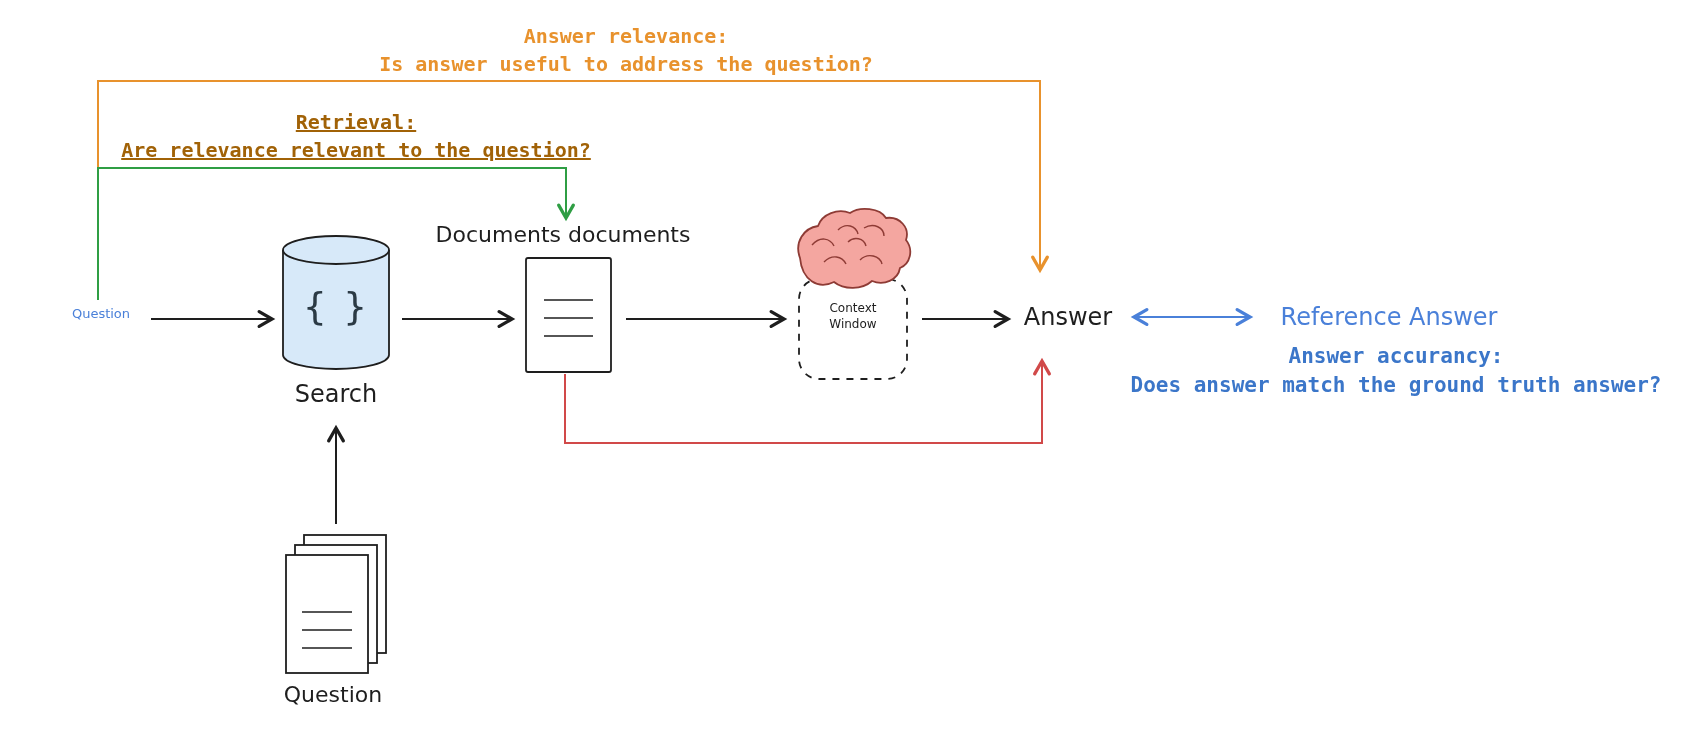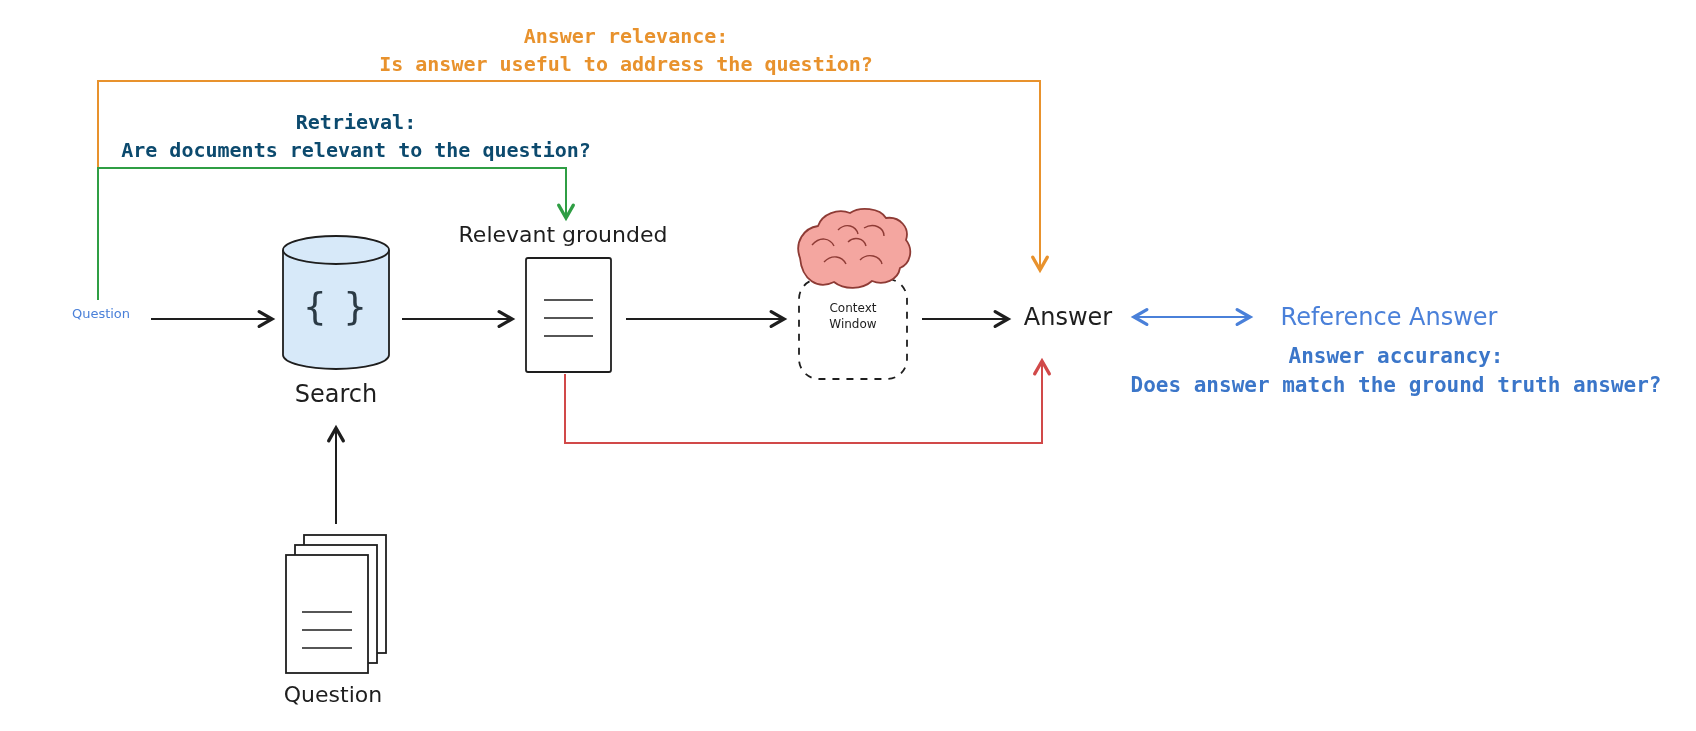--- a/index.html
+++ b/index.html
@@ -17,21 +17,21 @@
     position:absolute;
     transform:translateX(-50%);
     font-family:"DejaVu Sans Mono",monospace;
     font-weight:bold;
     font-size:20px;
     line-height:1.4;
     text-align:center;
     white-space:nowrap;
   }
   .mono-note.orange{color:#e8922d;}
-  .mono-note.green{color:#0c4a6e;}
+  .mono-note.green{color:#a16207;text-decoration:underline;}
   .mono-note.red{color:#d14949;}
   .mono-note.blue{color:#3b76c9;font-size:21px;}
   .hand{
     position:absolute;
     transform:translateX(-50%);
     font-family:"DejaVu Sans",sans-serif;
     white-space:nowrap;
     text-align:center;
   }
   .hand.black{color:#1e1e1e;}
@@ -127,36 +127,36 @@
     </g>
   </svg>
 
   <div class="mono-note orange" style="left:590px;top:22px;">
     <div>Answer relevance:</div>
     <div>Is answer useful to address the question?</div>
   </div>
 
   <div class="mono-note green" style="left:320px;top:108px;">
     <div>Retrieval:</div>
-    <div>Are documents relevant to the question?</div>
+    <div>Are relevance relevant to the question?</div>
   </div>
 
 
   <div class="mono-note blue" style="left:1360px;top:342px;">
     <div>Answer accurancy:</div>
     <div>Does answer match the ground truth answer?</div>
   </div>
 
   <div class="hand blue lbl-question" style="left:65px;top:306px;">Question</div>
 
   <div class="braces" style="left:300px;top:284px;">{ }</div>
 
   <div class="hand black lbl-search" style="left:300px;top:380px;">Search</div>
 
-  <div class="hand black lbl-reldocs" style="left:527px;top:222px;">Relevant grounded</div>
+  <div class="hand black lbl-reldocs" style="left:527px;top:222px;">Documents documents</div>
 
   <div class="hand lbl-context" style="left:817px;top:300px;transform:translateX(-50%);">Context Window</div>
 
   <div class="hand black lbl-answer" style="left:1032px;top:303px;">Answer</div>
 
   <div class="hand blue lbl-refanswer" style="left:1353px;top:303px;">Reference Answer</div>
 
   <div class="hand black lbl-documents" style="left:297px;top:682px;">Question</div>
 
 </div>

